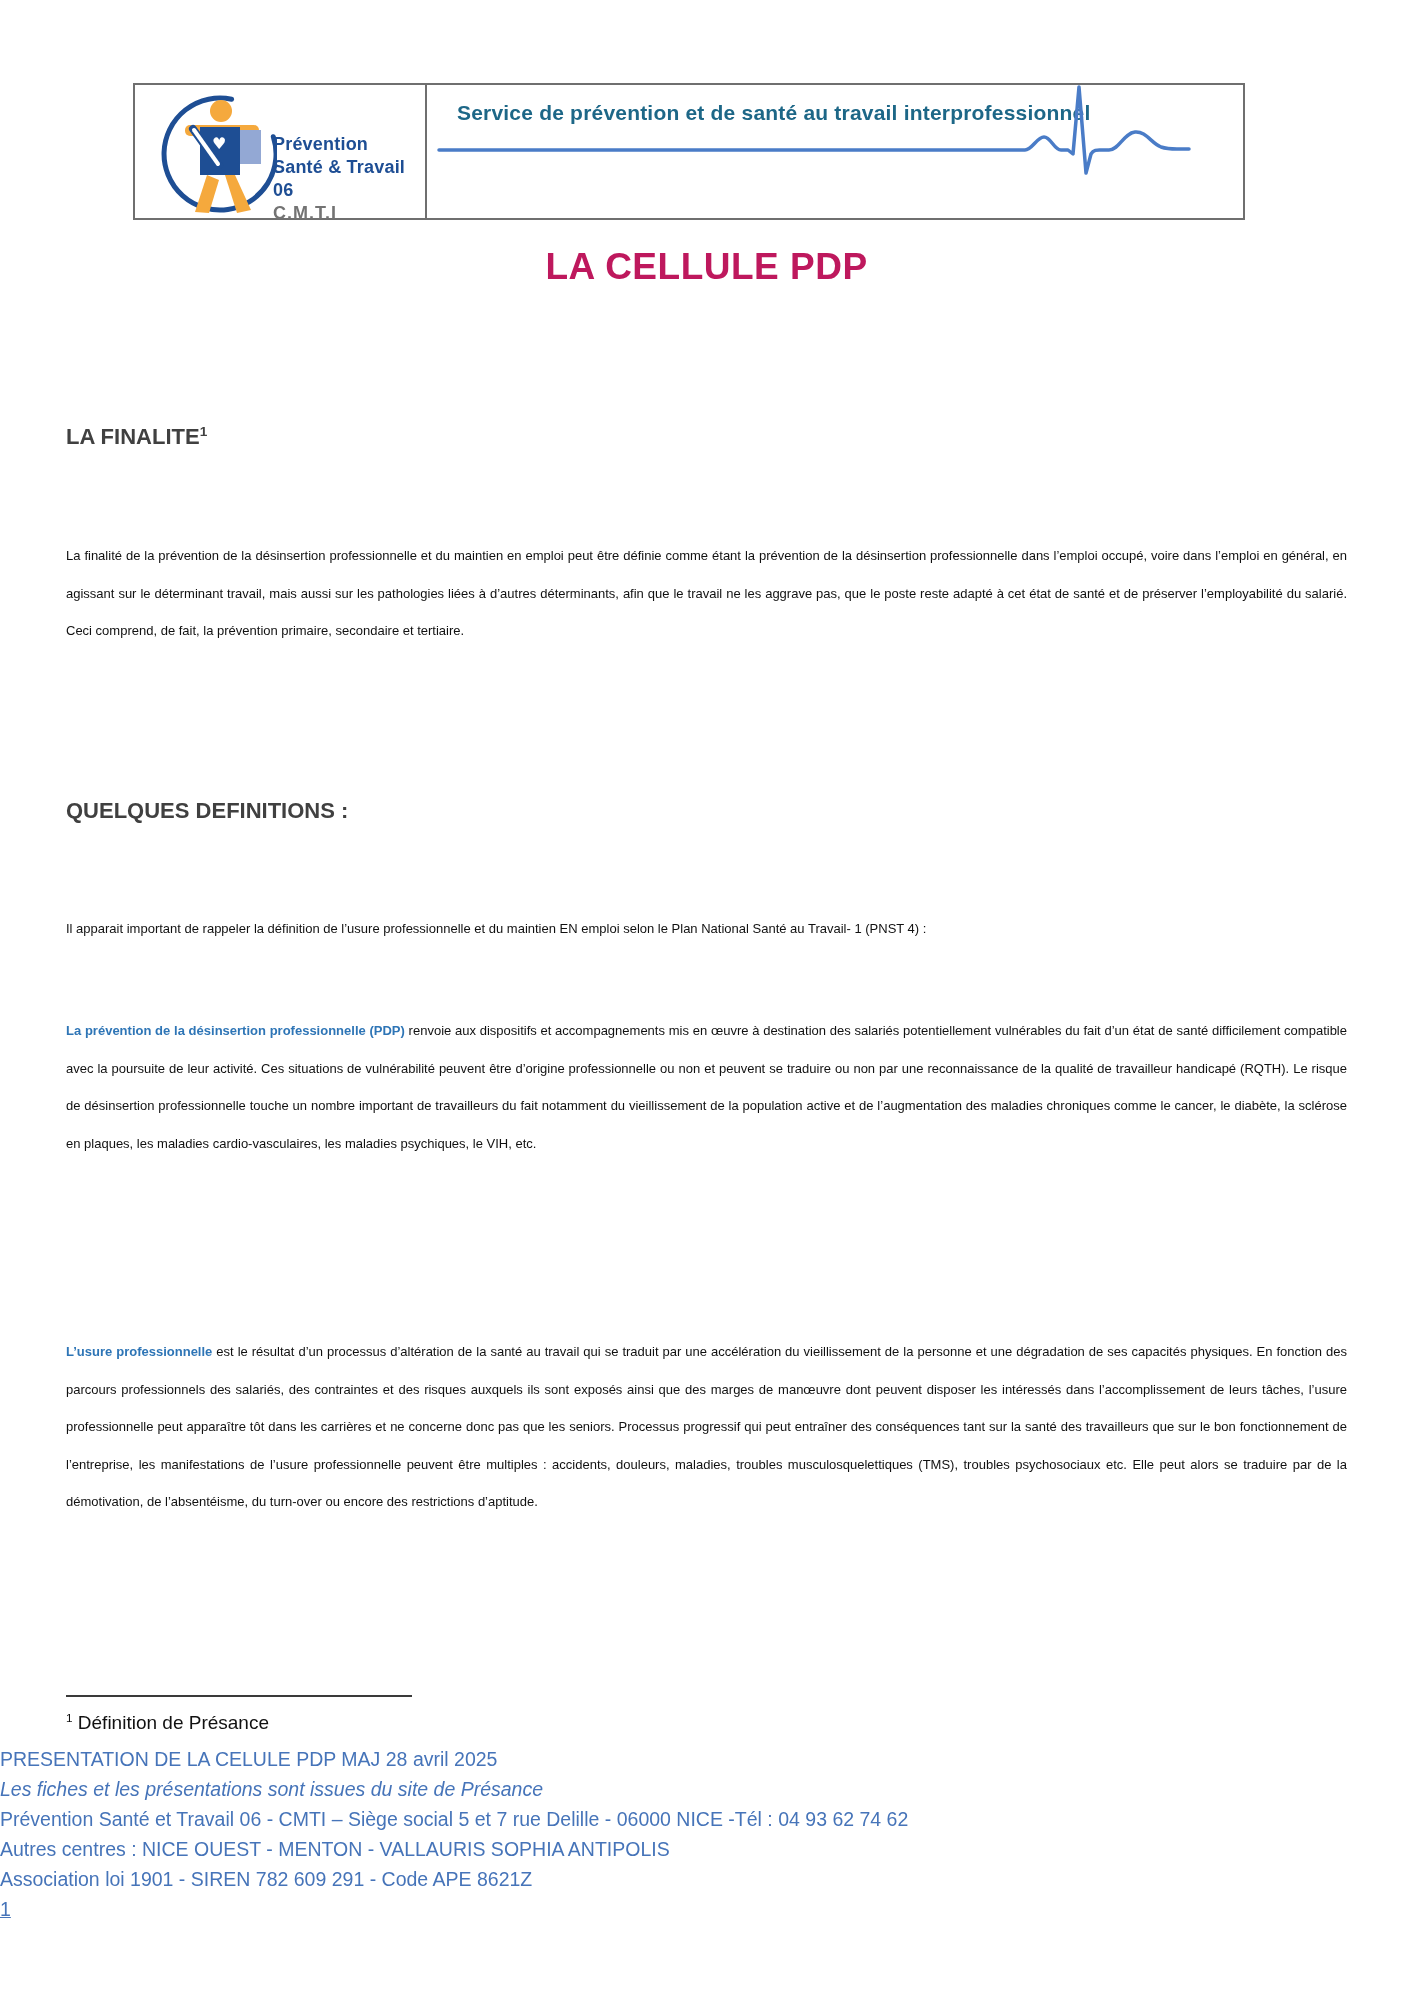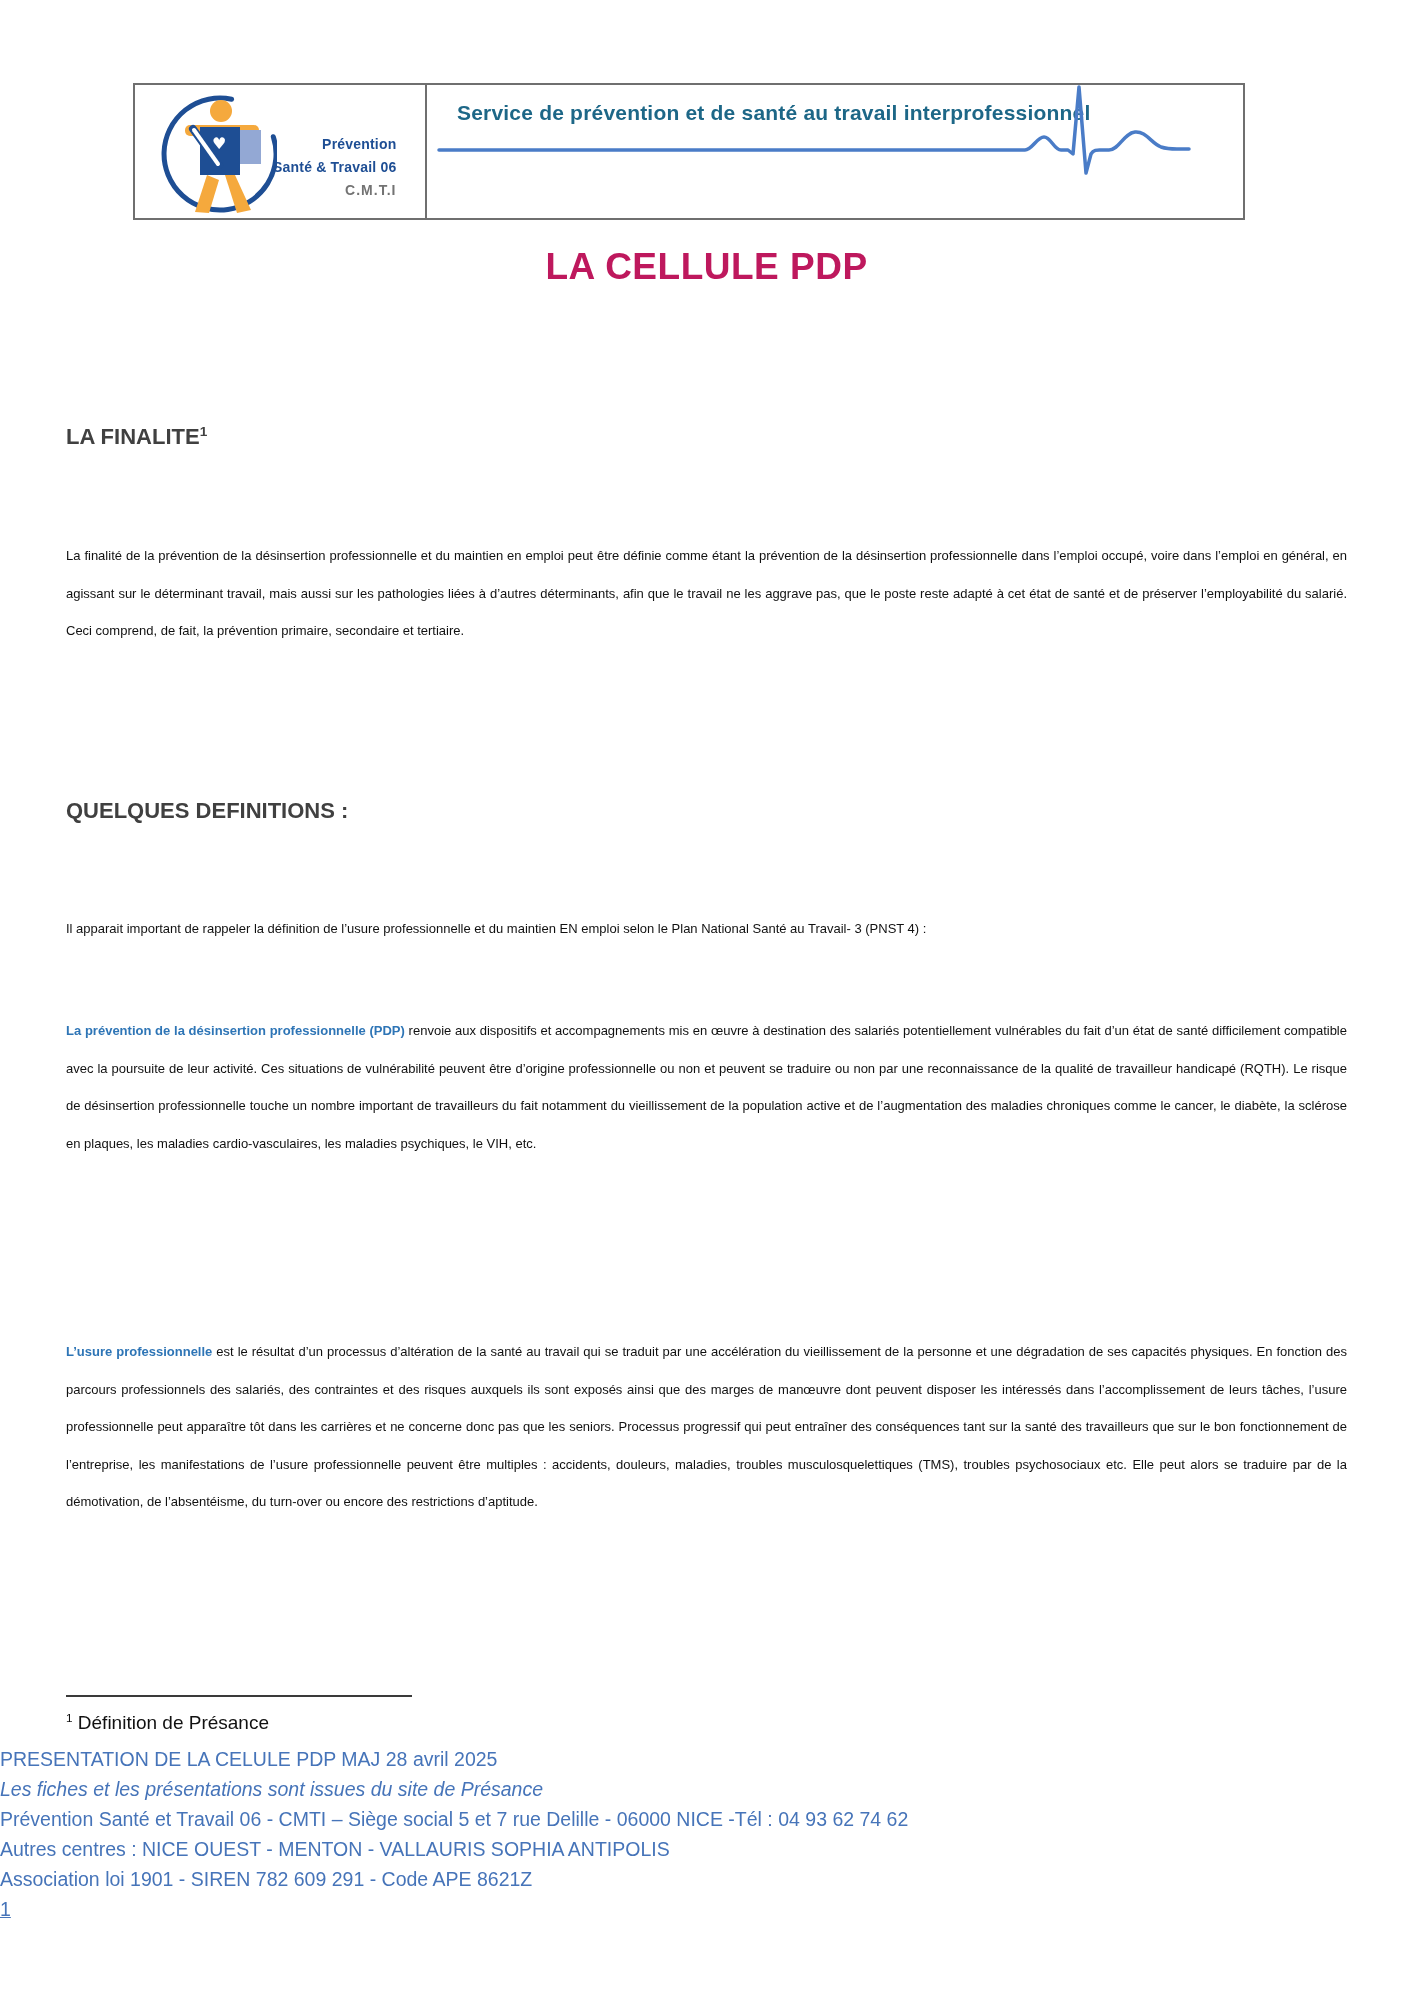--- a/index.html
+++ b/index.html
@@ -11,21 +11,21 @@
     color:#1a1a1a;
   }
 
   
   .header-box {
     position:absolute; left:133px; top:83px; width:1112px; height:137px;
     border:2px solid #6f6f6f; display:flex; background:#fff;
   }
   .logo-cell { width:292px; height:100%; border-right:2px solid #6f6f6f; position:relative; }
   .logo-svg { position:absolute; left:6px; top:0; }
-  .logo-text { position:absolute; left:138px; top:48px; line-height:23px; font-weight:bold; font-size:14px; color:#1e4e94; letter-spacing:0.2px;text-align:right; }
+  .logo-text { position:absolute; left:138px; top:48px; line-height:23px; font-weight:bold; font-size:18px; color:#1e4e94; letter-spacing:0.2px; }
   .logo-text .cmti { color:#737373; letter-spacing:1px; }
   .service-cell { flex:1; position:relative;padding-left:14px; }
   .service-text {
     position:absolute; left:30px; top:16px; font-size:21px; font-weight:bold;
     color:#1d6787; letter-spacing:0.2px;
   }
   .ekg-svg { position:absolute; left:0; top:0; }
 
   
   .title {
@@ -108,21 +108,21 @@
   </div>
 
   <div class="title">LA CELLULE PDP</div>
 
   <div class="h-blue heading-finalite"><span>LA FINALITE</span><sup>1</sup></div>
 
   <p class="para para-finalite">La finalité de la prévention de la désinsertion professionnelle et du maintien en emploi peut être définie comme étant la prévention de la désinsertion professionnelle dans l’emploi occupé, voire dans l’emploi en général, en agissant sur le déterminant travail, mais aussi sur les pathologies liées à d’autres déterminants, afin que le travail ne les aggrave pas, que le poste reste adapté à cet état de santé et de préserver l’employabilité du salarié. Ceci comprend, de fait, la prévention primaire, secondaire et tertiaire.</p>
 
   <div class="h-blue heading-definitions">QUELQUES DEFINITIONS :</div>
 
-  <p class="para para-intro">Il apparait important de rappeler la définition de l’usure professionnelle et du maintien EN emploi selon le Plan National Santé au Travail- 3 (PNST 4) :</p>
+  <p class="para para-intro">Il apparait important de rappeler la définition de l’usure professionnelle et du maintien EN emploi selon le Plan National Santé au Travail- 1 (PNST 4) :</p>
 
   <p class="para para-pdp"><span class="lead">La prévention de la désinsertion professionnelle (PDP)</span><span> renvoie aux dispositifs et accompagnements mis en œuvre à destination des salariés potentiellement vulnérables du fait d’un état de santé difficilement compatible avec la poursuite de leur activité. Ces situations de vulnérabilité peuvent être d’origine professionnelle ou non et peuvent se traduire ou non par une reconnaissance de la qualité de travailleur handicapé (RQTH). Le risque de désinsertion professionnelle touche un nombre important de travailleurs du fait notamment du vieillissement de la population active et de l’augmentation des maladies chroniques comme le cancer, le diabète, la sclérose en plaques, les maladies cardio-vasculaires, les maladies psychiques, le VIH, etc.</span></p>
 
   <p class="para para-usure"><span class="lead">L’usure professionnelle</span><span> est le résultat d’un processus d’altération de la santé au travail qui se traduit par une accélération du vieillissement de la personne et une dégradation de ses capacités physiques. En fonction des parcours professionnels des salariés, des contraintes et des risques auxquels ils sont exposés ainsi que des marges de manœuvre dont peuvent disposer les intéressés dans l’accomplissement de leurs tâches, l’usure professionnelle peut apparaître tôt dans les carrières et ne concerne donc pas que les seniors. Processus progressif qui peut entraîner des conséquences tant sur la santé des travailleurs que sur le bon fonctionnement de l’entreprise, les manifestations de l’usure professionnelle peuvent être multiples : accidents, douleurs, maladies, troubles musculosquelettiques (TMS), troubles psychosociaux etc. Elle peut alors se traduire par de la démotivation, de l’absentéisme, du turn-over ou encore des restrictions d’aptitude.</span></p>
 
   <div class="footnote-rule"></div>
   <div class="footnote"><sup>1</sup><span> Définition de Présance</span></div>
 
   <div class="footer">
     <div>PRESENTATION DE LA CELULE PDP MAJ 28 avril 2025</div>

